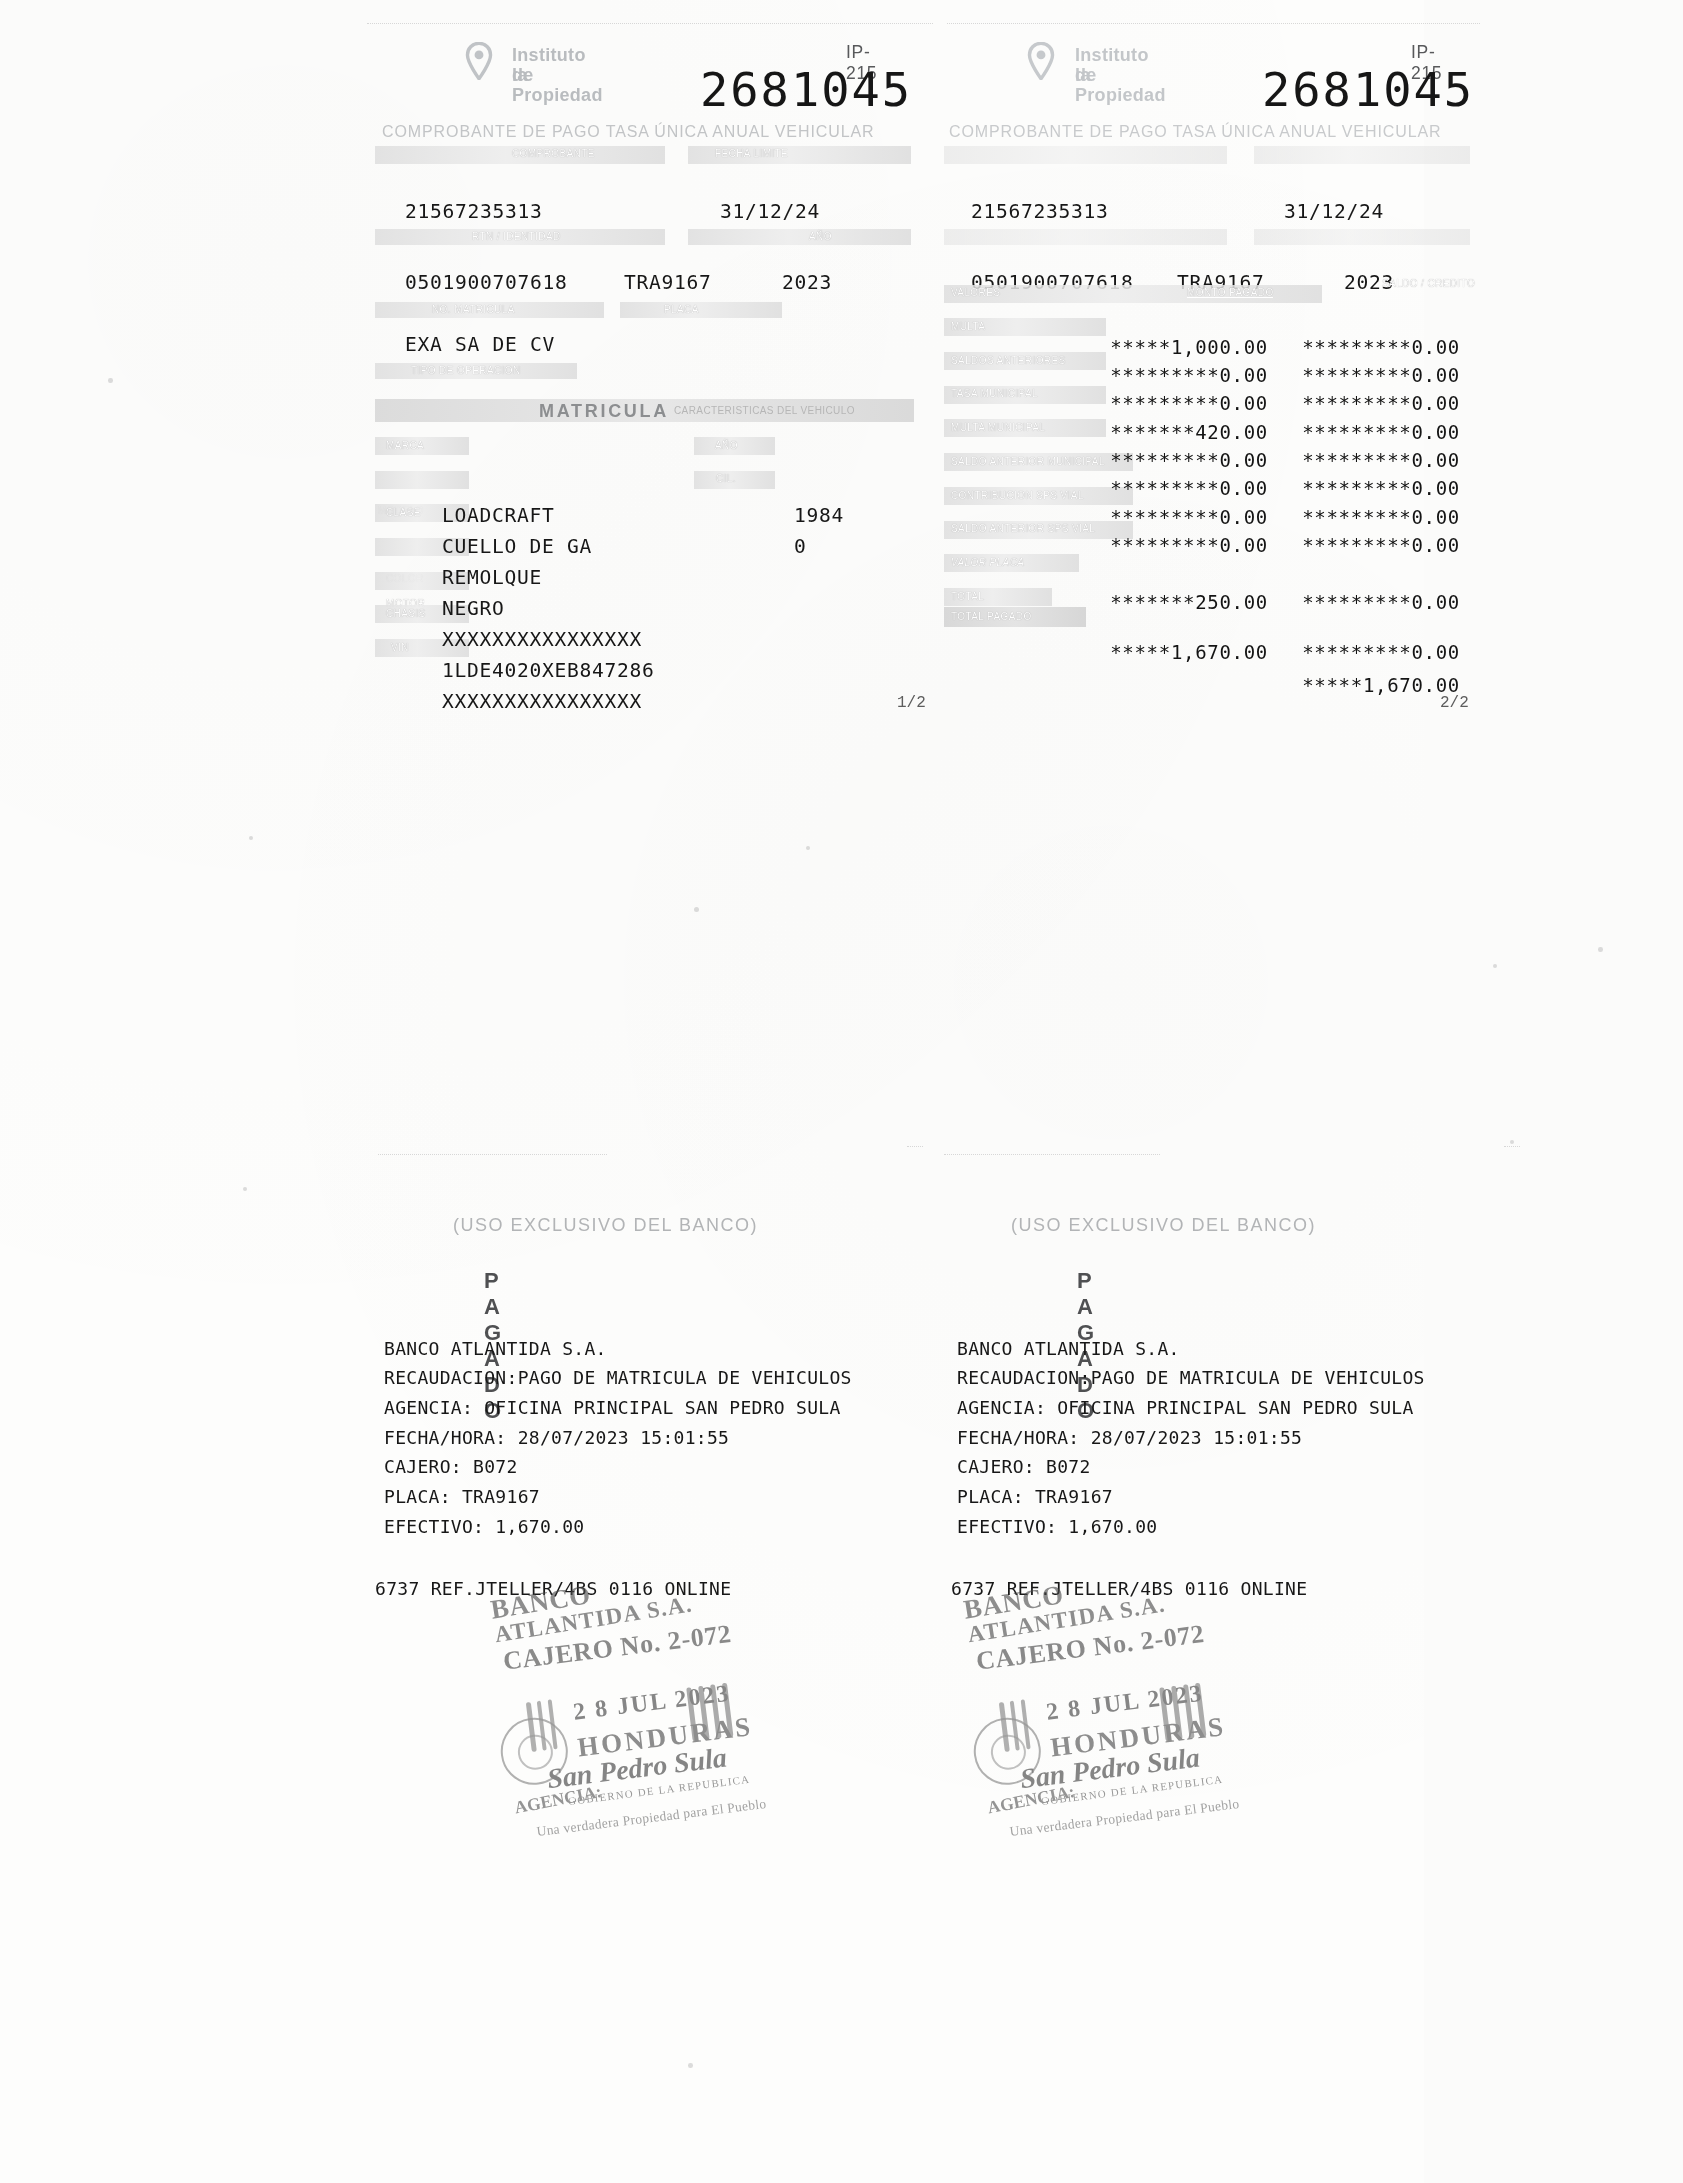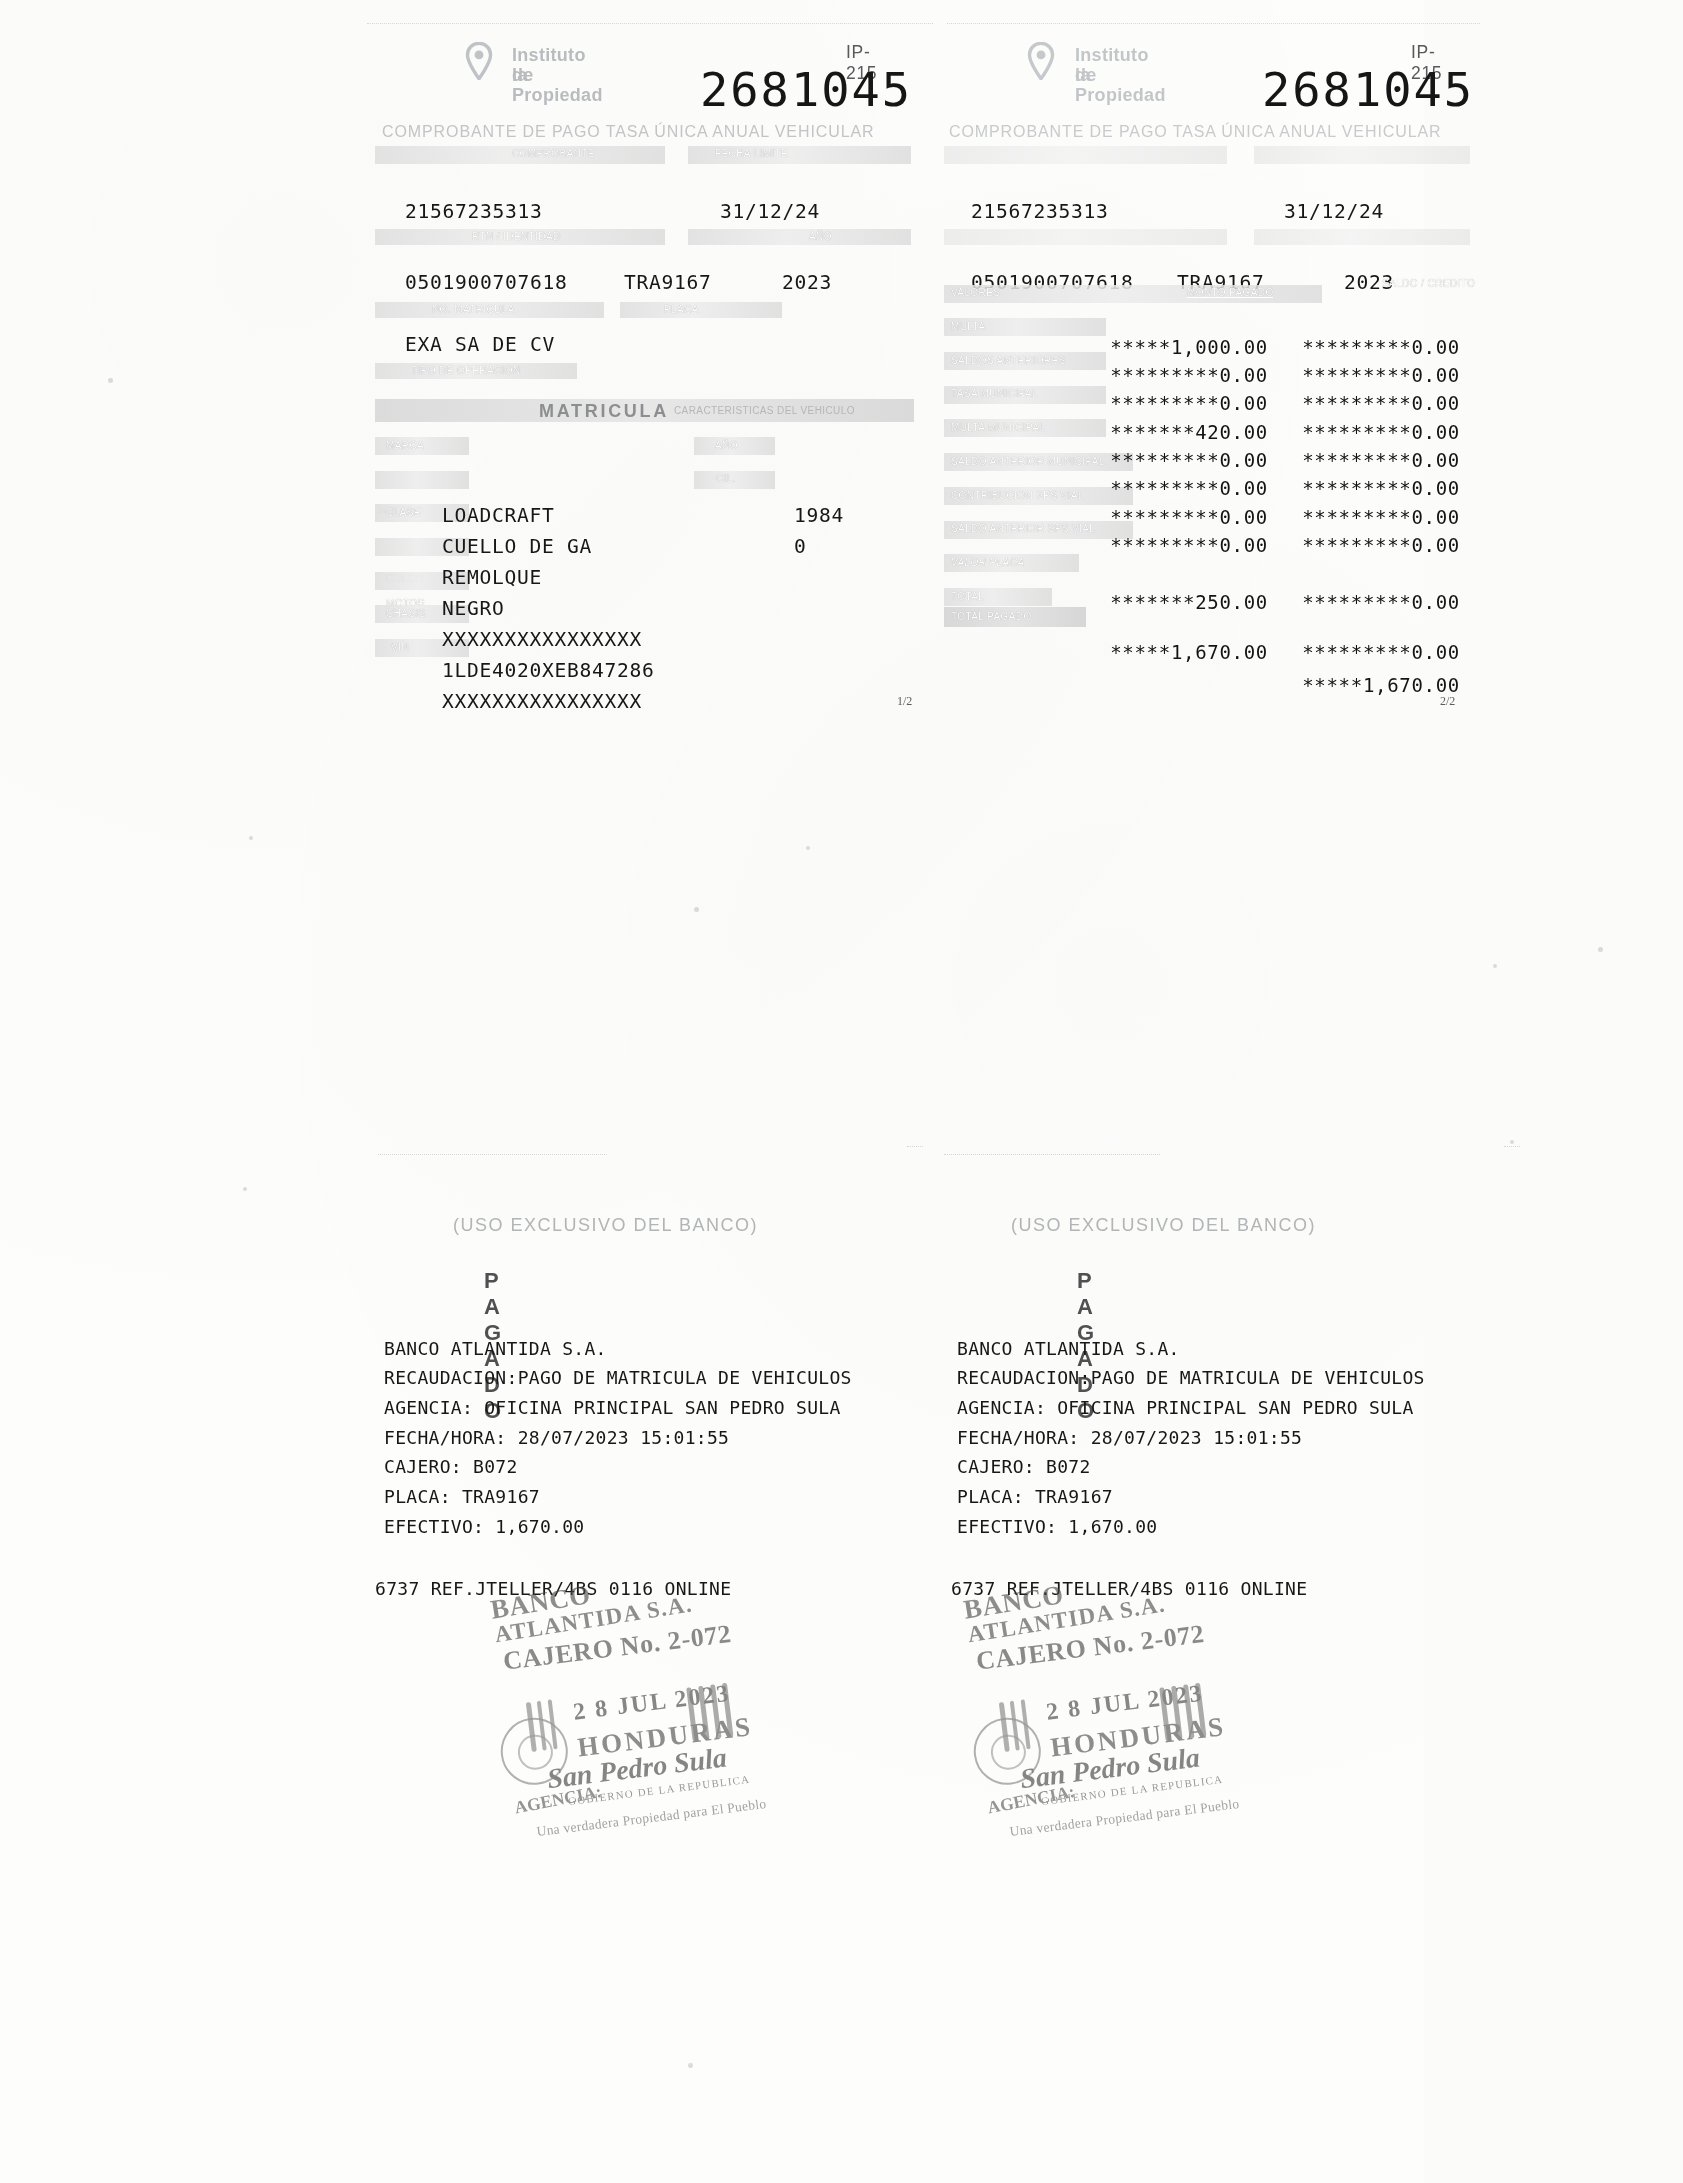--- a/index.html
+++ b/index.html
@@ -60,22 +60,22 @@
     font-size:19.6px;color:#171717;letter-spacing:0.7px;white-space:nowrap;
   }
   .dotline{
     position:absolute;border-bottom:1.3px dotted #cfcfcf;opacity:.8;
   }
   .matricula{
     position:absolute;font-family:"Liberation Sans", sans-serif;
     font-size:18px;color:#8c8e90;letter-spacing:2.7px;font-weight:700;
   }
   .pageno{
-    position:absolute;font-family:Liberation Serif, serif;
-    font-size:12px;color:#5d5d5d;
+    position:absolute;font-family:Liberation Mono, monospace;
+    font-size:16px;color:#5d5d5d;
   }
   .amt{
     position:absolute;font-family:"DejaVu Sans Mono", monospace;
     font-size:19px;color:#141414;letter-spacing:0.7px;white-space:nowrap;
     text-align:right;
   }
 
   
   .banco-exclusivo{
     position:absolute;font-family:"Liberation Sans", sans-serif;

